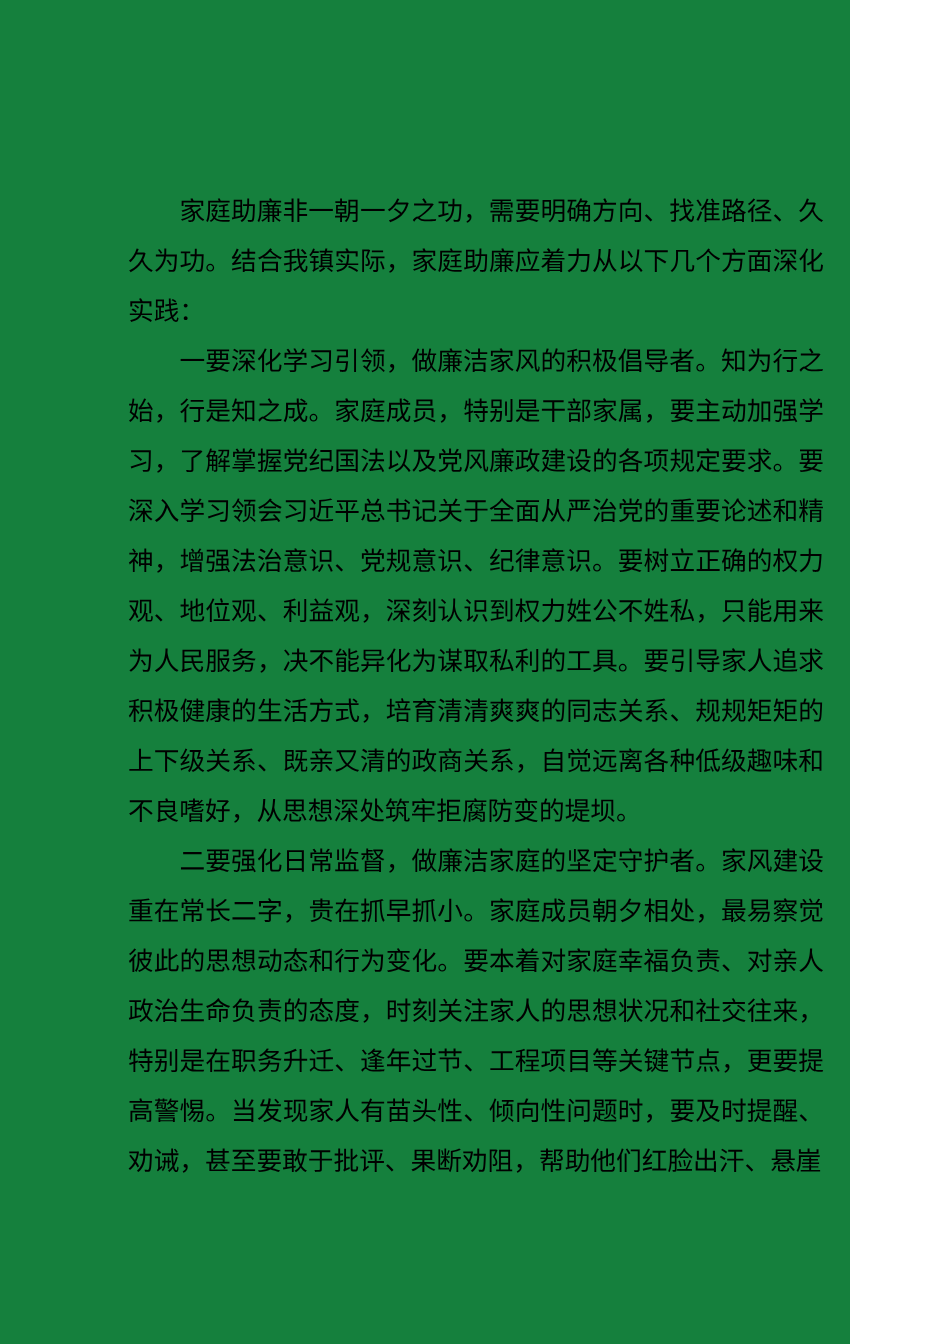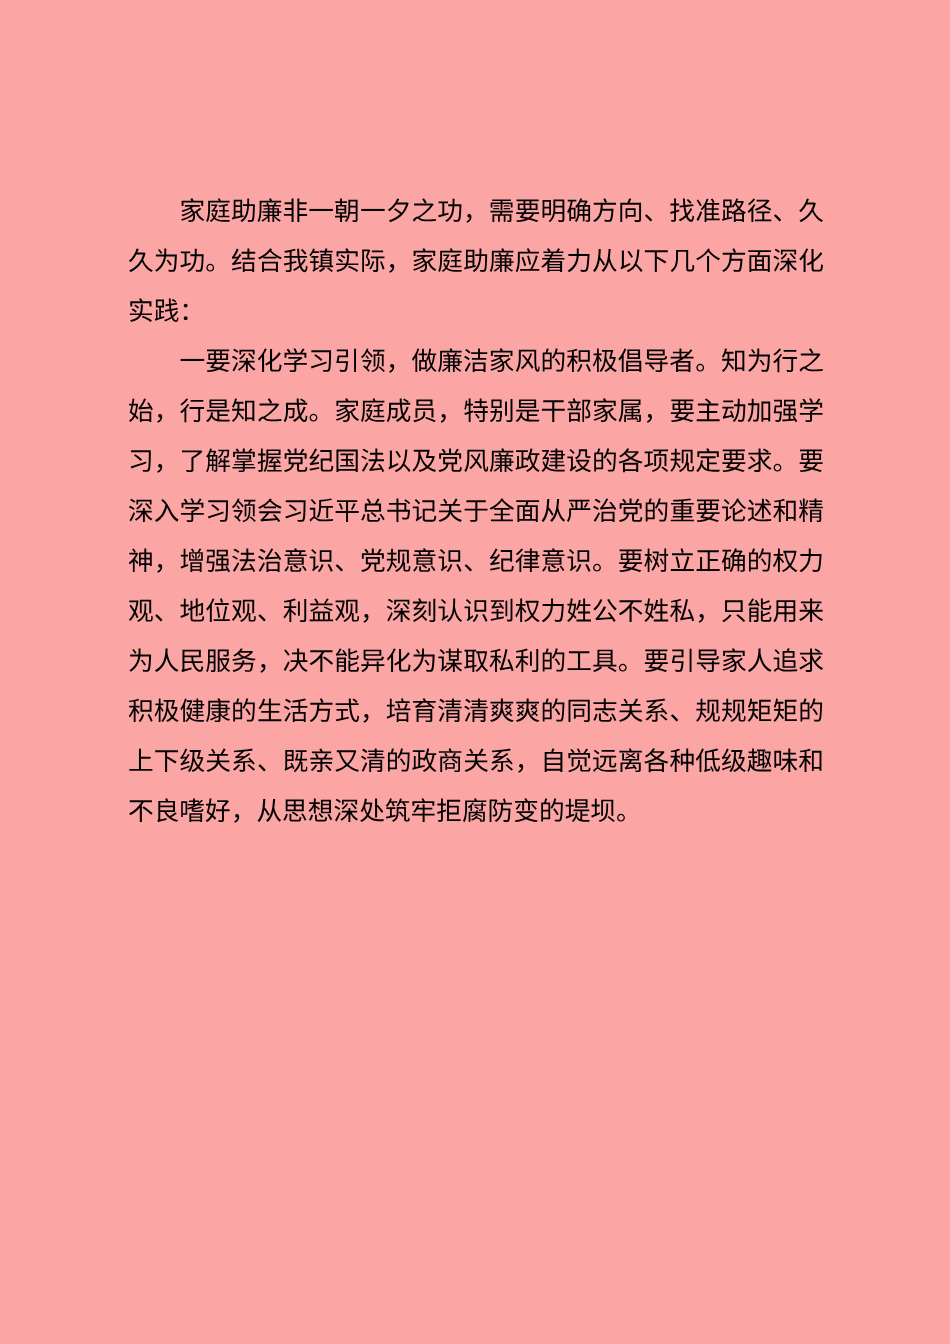--- a/index.html
+++ b/index.html
@@ -7,23 +7,23 @@
     padding: 0;
   }
   body {
     width: 950px;
     height: 1344px;
     background: #ffffff;
     font-family: "Liberation Sans", "DejaVu Sans", sans-serif;
   }
   .page {
     position: relative;
-    width: 950px;
+    width: 850px;
     height: 1344px;
-    background: #fca5a5;
+    background: #15803d;
     overflow: hidden;
   }
   .text-block {
     position: absolute;
     left: 128px;
     top: 186px;
     width: 696px;
   }
   .para {
     margin: 0;
@@ -40,14 +40,15 @@
     overflow-wrap: break-word;
   }
 </style>
 </head>
 <body>
 
 <div class="page">
   <div class="text-block">
     <p class="para">家庭助廉非一朝一夕之功，需要明确方向、找准路径、久久为功。结合我镇实际，家庭助廉应着力从以下几个方面深化实践：</p>
     <p class="para">一要深化学习引领，做廉洁家风的积极倡导者。知为行之始，行是知之成。家庭成员，特别是干部家属，要主动加强学习，了解掌握党纪国法以及党风廉政建设的各项规定要求。要深入学习领会习近平总书记关于全面从严治党的重要论述和精神，增强法治意识、党规意识、纪律意识。要树立正确的权力观、地位观、利益观，深刻认识到权力姓公不姓私，只能用来为人民服务，决不能异化为谋取私利的工具。要引导家人追求积极健康的生活方式，培育清清爽爽的同志关系、规规矩矩的上下级关系、既亲又清的政商关系，自觉远离各种低级趣味和不良嗜好，从思想深处筑牢拒腐防变的堤坝。</p>
+    <p class="para">二要强化日常监督，做廉洁家庭的坚定守护者。家风建设重在常长二字，贵在抓早抓小。家庭成员朝夕相处，最易察觉彼此的思想动态和行为变化。要本着对家庭幸福负责、对亲人政治生命负责的态度，时刻关注家人的思想状况和社交往来，特别是在职务升迁、逢年过节、工程项目等关键节点，更要提高警惕。当发现家人有苗头性、倾向性问题时，要及时提醒、劝诫，甚至要敢于批评、果断劝阻，帮助他们红脸出汗、悬崖</p>
   </div>
 </div>
 
 </body></html>

